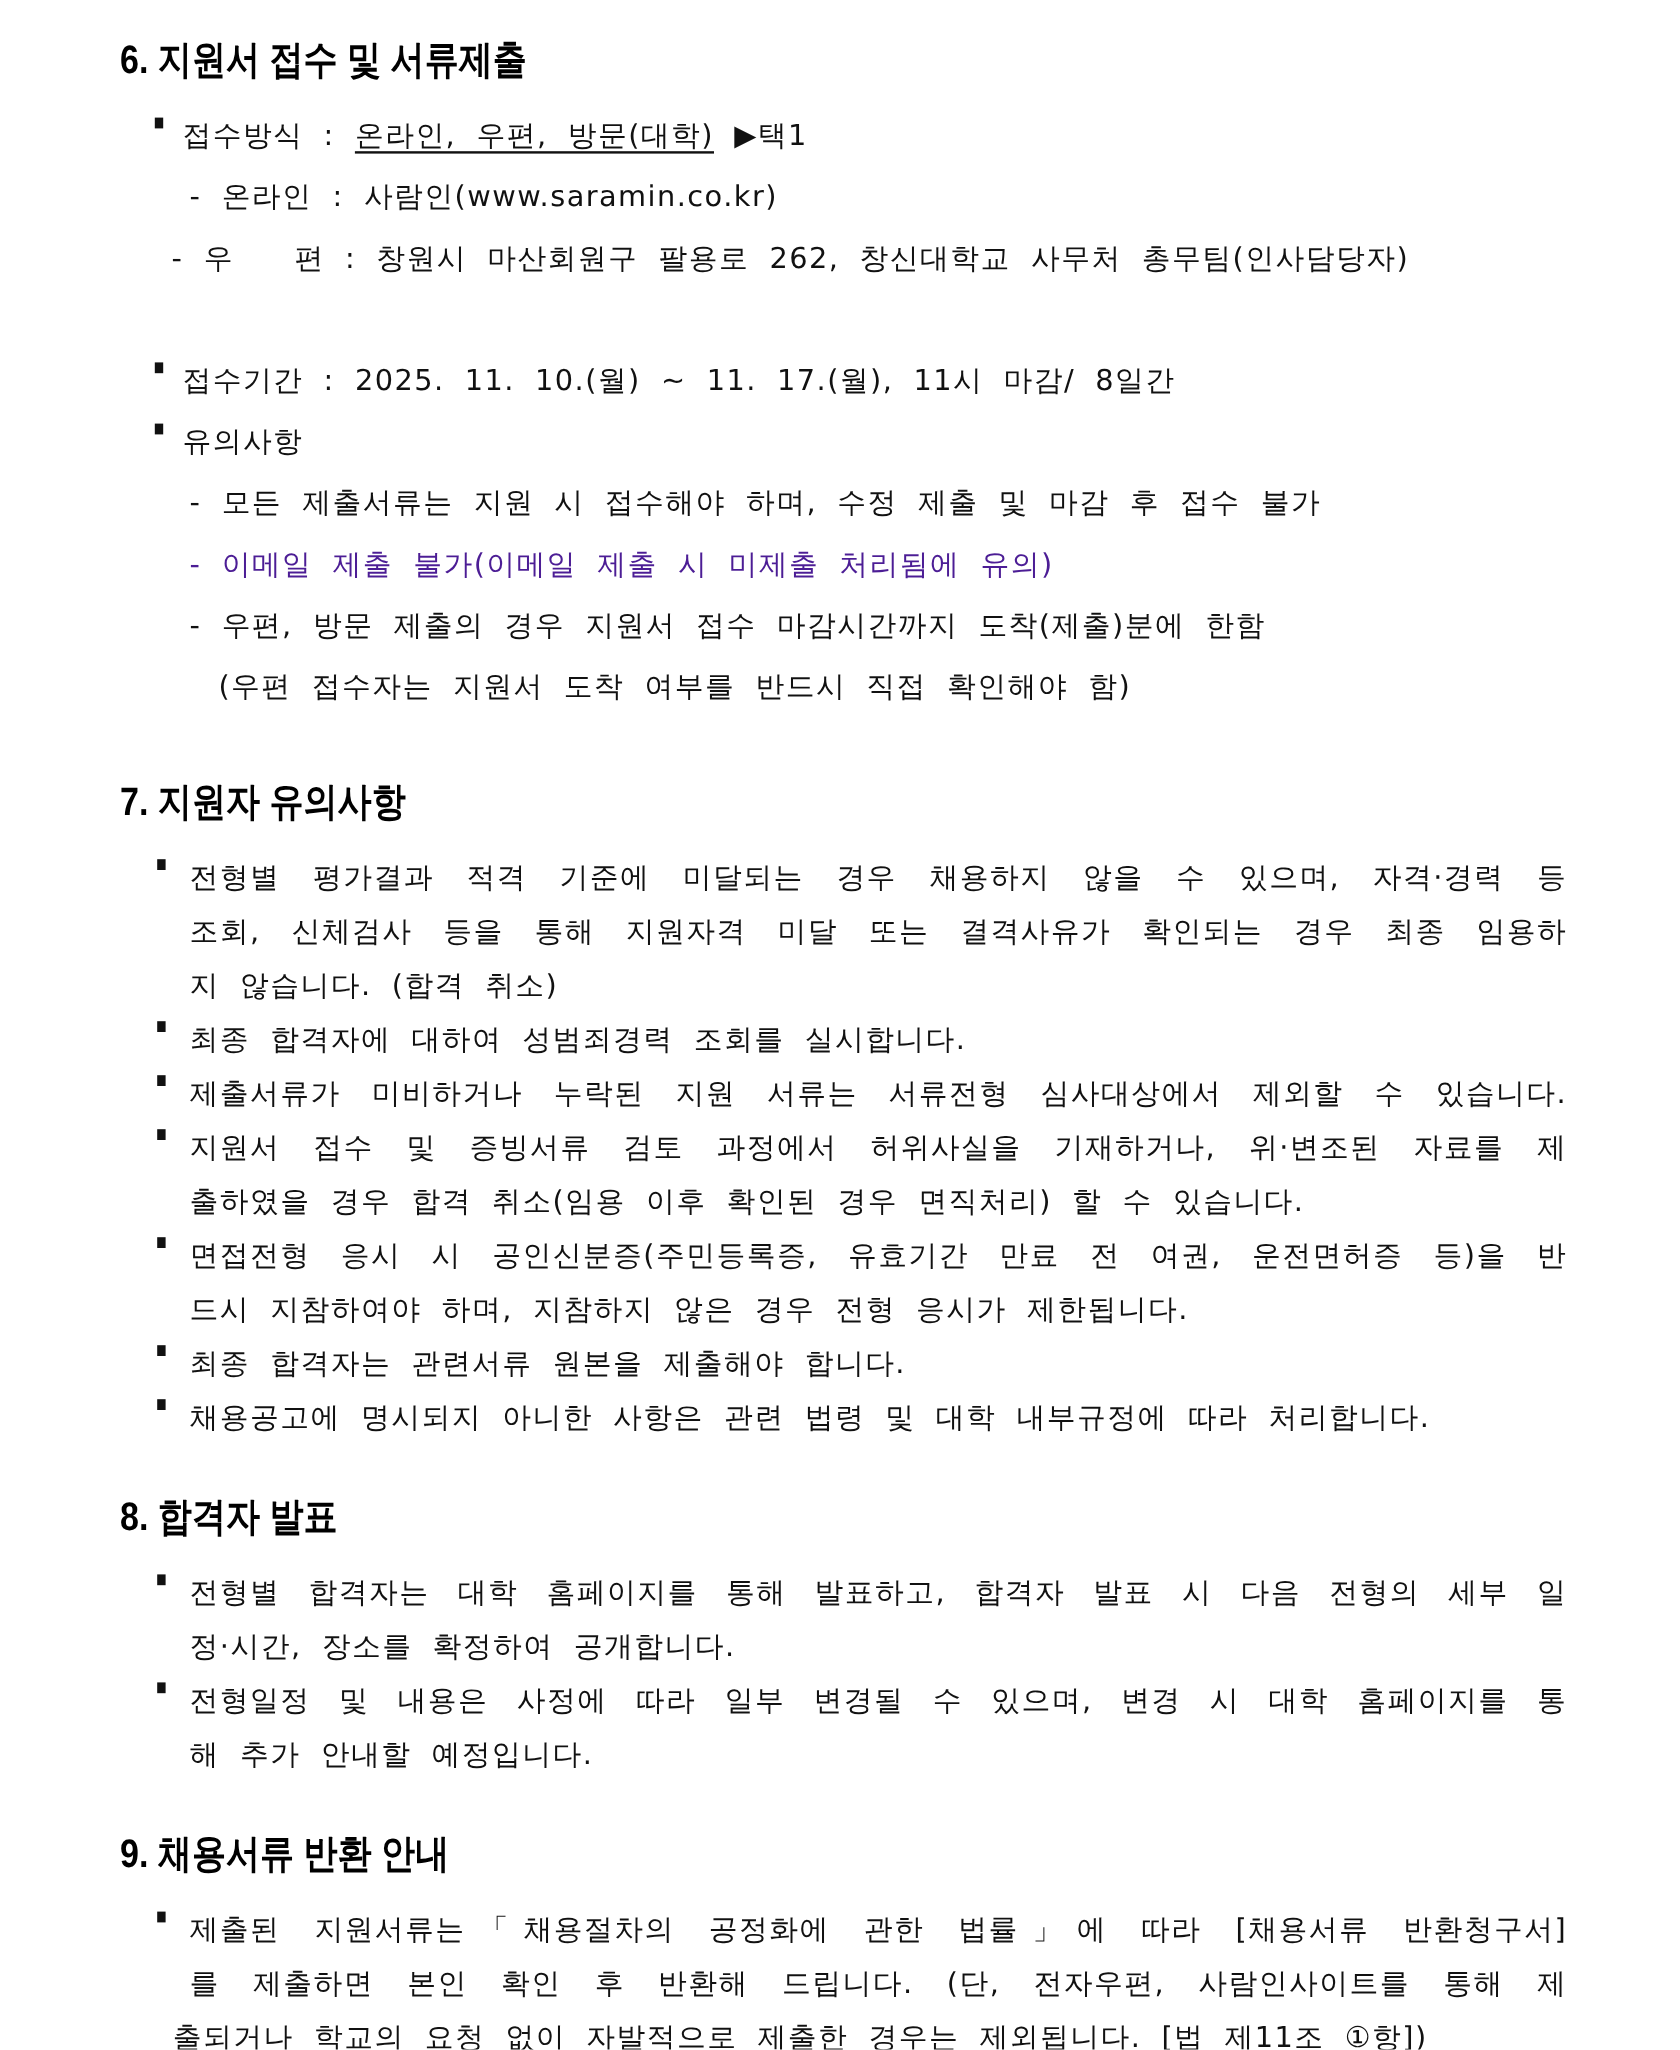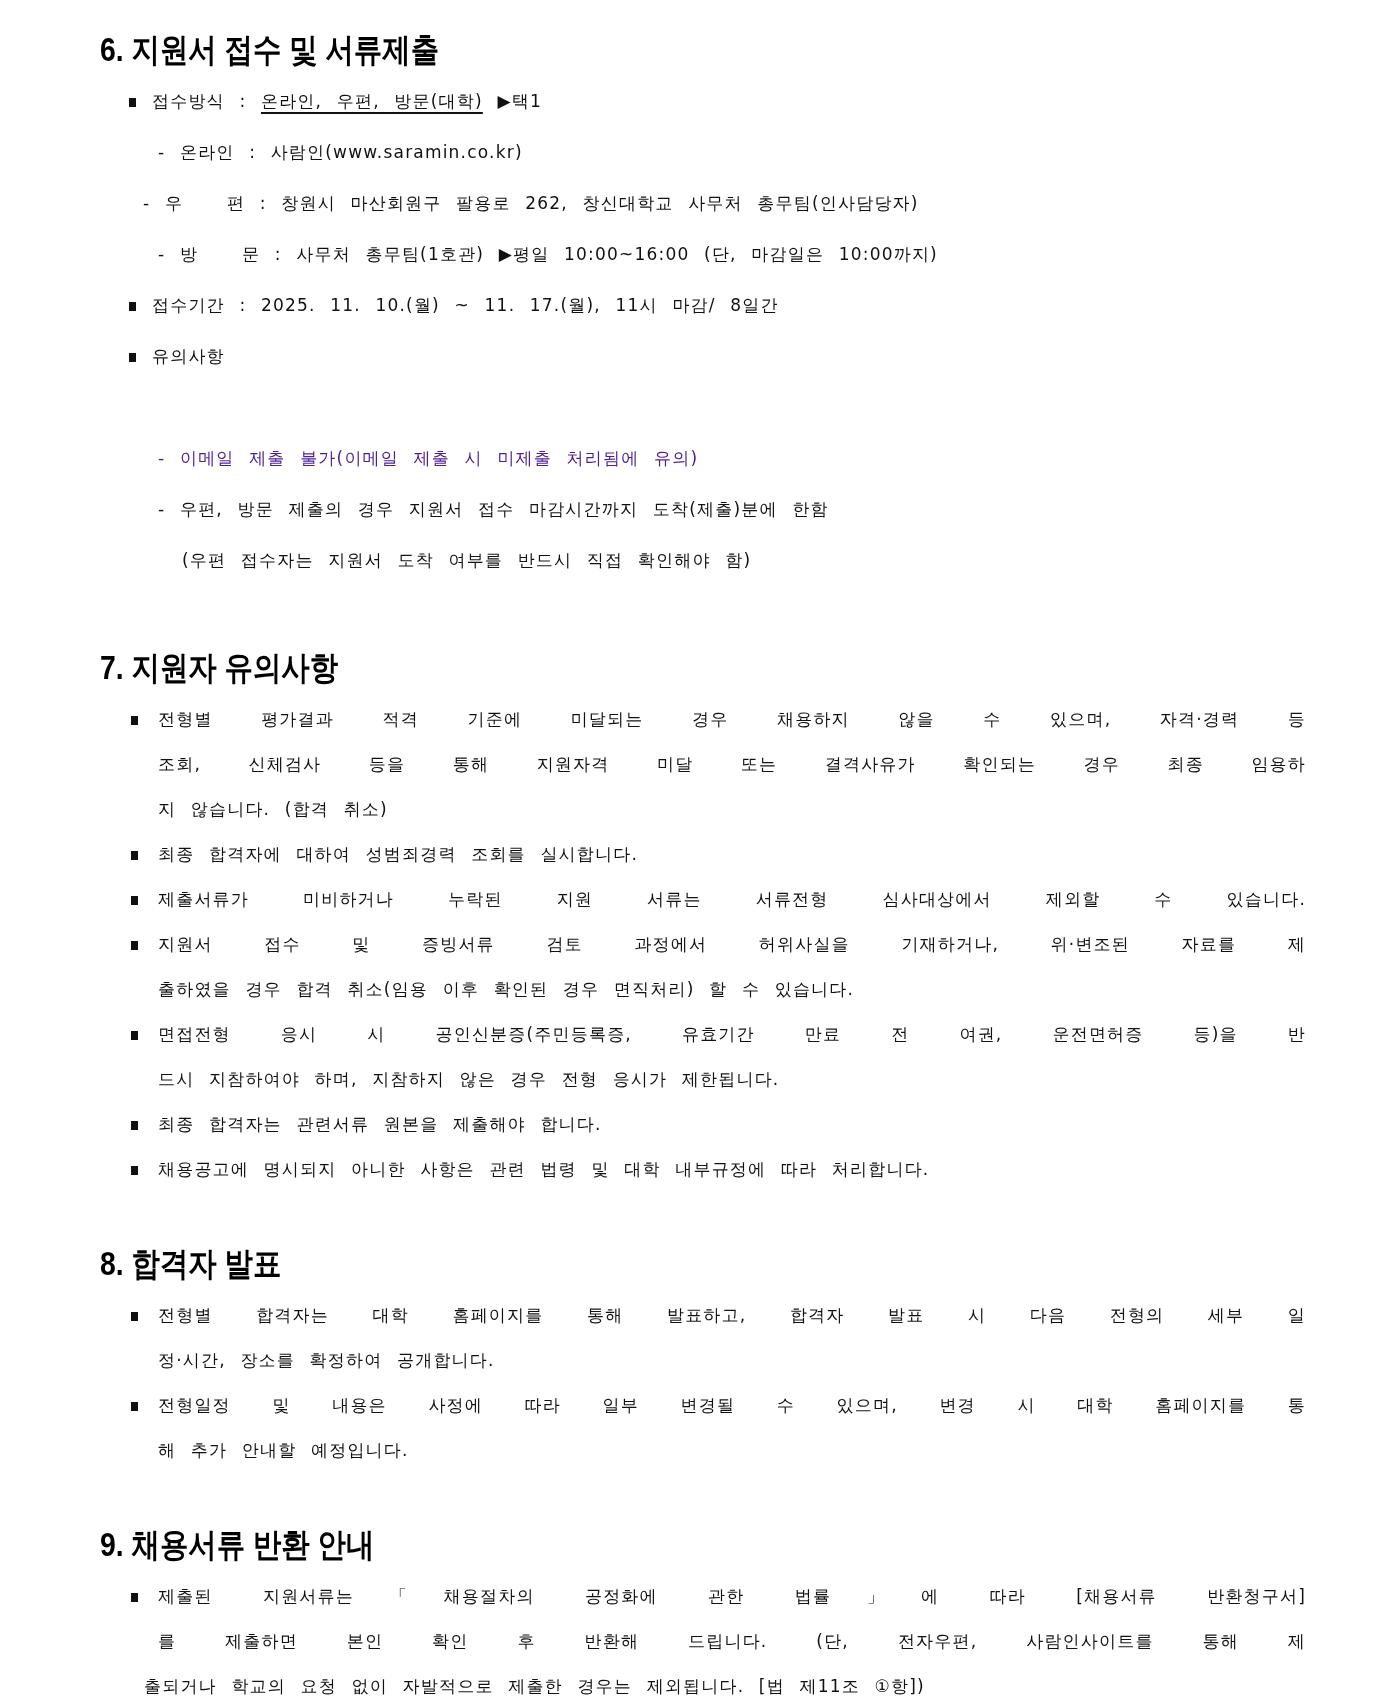--- a/index.html
+++ b/index.html
@@ -12,22 +12,22 @@
   .h {
     position: absolute; left: 100px;
     font-family: "Liberation Sans", "DejaVu Sans", sans-serif;
     font-weight: bold; font-size: 33px; letter-spacing: 0px;
     transform: scaleX(0.86); transform-origin: left center;
     color: #000;
     white-space: nowrap;
   }
   .ln {
     position: absolute; white-space: nowrap;
-    font-size: 17px; line-height: 30px; color: #111;
-    letter-spacing: 1.2px; word-spacing: 8px;
+    font-size: 24px; line-height: 30px; color: #111;
+    letter-spacing: 1.2px; word-spacing: 8px; margin-top: 12px;
   }
   .just { text-align: justify; text-align-last: justify; width: 1148px; }
   .bullet {
     position: absolute; width: 7px; height: 9px; background: #111;
   }
   .red { color: #4c1d95; }
   .u { text-decoration: underline; text-underline-offset: 5px; text-decoration-thickness: 1.5px; }
 </style>
 </head>
 <body>
@@ -35,27 +35,27 @@
 <div class="page">
 
   <div class="h" style="top:28px;">6. 지원서 접수 및 서류제출</div>
 
   <div class="bullet" style="left:129px; top:98px;"></div>
   <div class="ln" style="left:152px; top:86px;">
     <span>접수방식 : </span><span class="u">온라인, 우편, 방문(대학)</span><span> ▶택1</span>
   </div>
   <div class="ln" style="left:158px; top:137px;">- 온라인 : 사람인(www.saramin.co.kr)</div>
   <div class="ln" style="left:143px; top:188px; white-space:pre;">- 우   편 : 창원시 마산회원구 팔용로 262, 창신대학교 사무처 총무팀(인사담당자)</div>
-  <div class="ln" style="left:158px; top:239px; white-space:pre;">- 방   문 : 사무처 총무팀(1호관) ▶평일 10:00~16:00 (단, 마감일은 10:00까지)</div>
 
   <div class="bullet" style="left:129px; top:302px;"></div>
   <div class="ln" style="left:152px; top:290px;">접수기간 : 2025. 11. 10.(월) ~ 11. 17.(월), 11시 마감/ 8일간</div>
 
   <div class="bullet" style="left:129px; top:353px;"></div>
   <div class="ln" style="left:152px; top:341px;">유의사항</div>
+  <div class="ln" style="left:158px; top:392px;">- 모든 제출서류는 지원 시 접수해야 하며, 수정 제출 및 마감 후 접수 불가</div>
   <div class="ln red" style="left:158px; top:443px;">- 이메일 제출 불가(이메일 제출 시 미제출 처리됨에 유의)</div>
   <div class="ln" style="left:158px; top:494px;">- 우편, 방문 제출의 경우 지원서 접수 마감시간까지 도착(제출)분에 한함</div>
   <div class="ln" style="left:182px; top:545px;">(우편 접수자는 지원서 도착 여부를 반드시 직접 확인해야 함)</div>
 
   <div class="h" style="top:646px;">7. 지원자 유의사항</div>
 
   <div class="bullet" style="left:131px; top:716px;"></div>
   <div class="ln just" style="left:158px; top:704px;">전형별 평가결과 적격 기준에 미달되는 경우 채용하지 않을 수 있으며, 자격·경력 등</div>
   <div class="ln just" style="left:158px; top:749px;">조회, 신체검사 등을 통해 지원자격 미달 또는 결격사유가 확인되는 경우 최종 임용하</div>
   <div class="ln" style="left:158px; top:794px;">지 않습니다. (합격 취소)</div>

